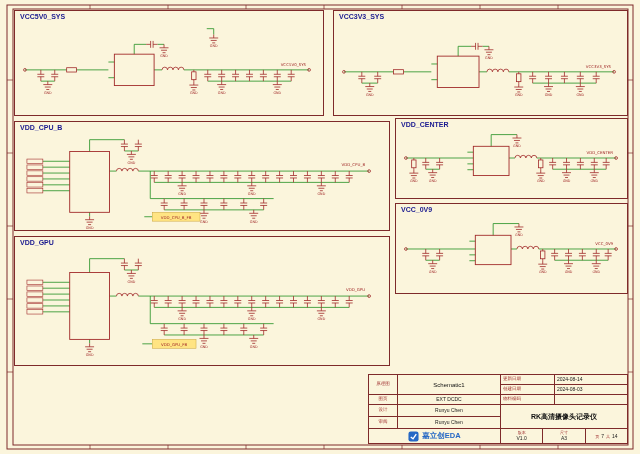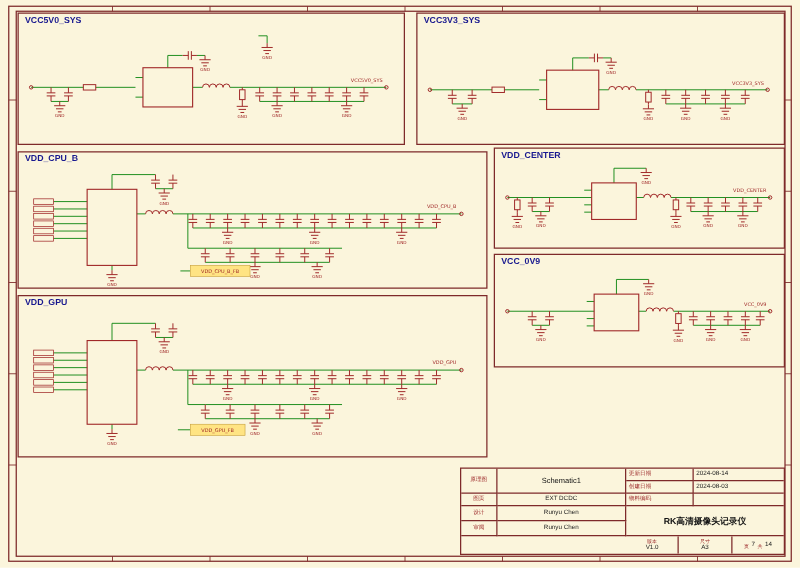--- a/index.html
+++ b/index.html
@@ -313,20 +313,27 @@
     <div class="c lab cen" style="grid-column:1;grid-row:3">图页</div>
     <div class="c cen val" style="grid-column:2;grid-row:3;padding-left:0">EXT DCDC</div>
     <div class="c lab" style="grid-column:3;grid-row:3">物料编码</div>
     <div class="c val noR" style="grid-column:4;grid-row:3"></div>
     <div class="c lab cen" style="grid-column:1;grid-row:4">设计</div>
     <div class="c cen val" style="grid-column:2;grid-row:4;padding-left:0">Runyu Chen</div>
     <div class="c cen proj noR" style="grid-column:3/5;grid-row:4/6">RK高清摄像头记录仪</div>
     <div class="c lab cen" style="grid-column:1;grid-row:5">审阅</div>
     <div class="c cen val" style="grid-column:2;grid-row:5;padding-left:0">Runyu Chen</div>
 
+    <div class="c logo noB" style="grid-column:1/3;grid-row:6">
+      <svg width="11" height="11" viewBox="0 0 24 24">
+        <rect x="1" y="1" width="22" height="22" rx="5" fill="#2668C5"></rect>
+        <path d="M6,13 L11,17 L18,7" stroke="#ffffff" stroke-width="3" fill="none"></path>
+      </svg>
+      <span class="logotxt">嘉立创EDA</span>
+    </div>
 
     <div class="c vcell noR noB" style="grid-column:3/5;grid-row:6">
       <div class="sub">
         <div class="sublab">版本</div>
         <div class="subval">V1.0</div>
       </div>
       <div class="sub">
         <div class="sublab">尺寸</div>
         <div class="subval">A3</div>
       </div>

